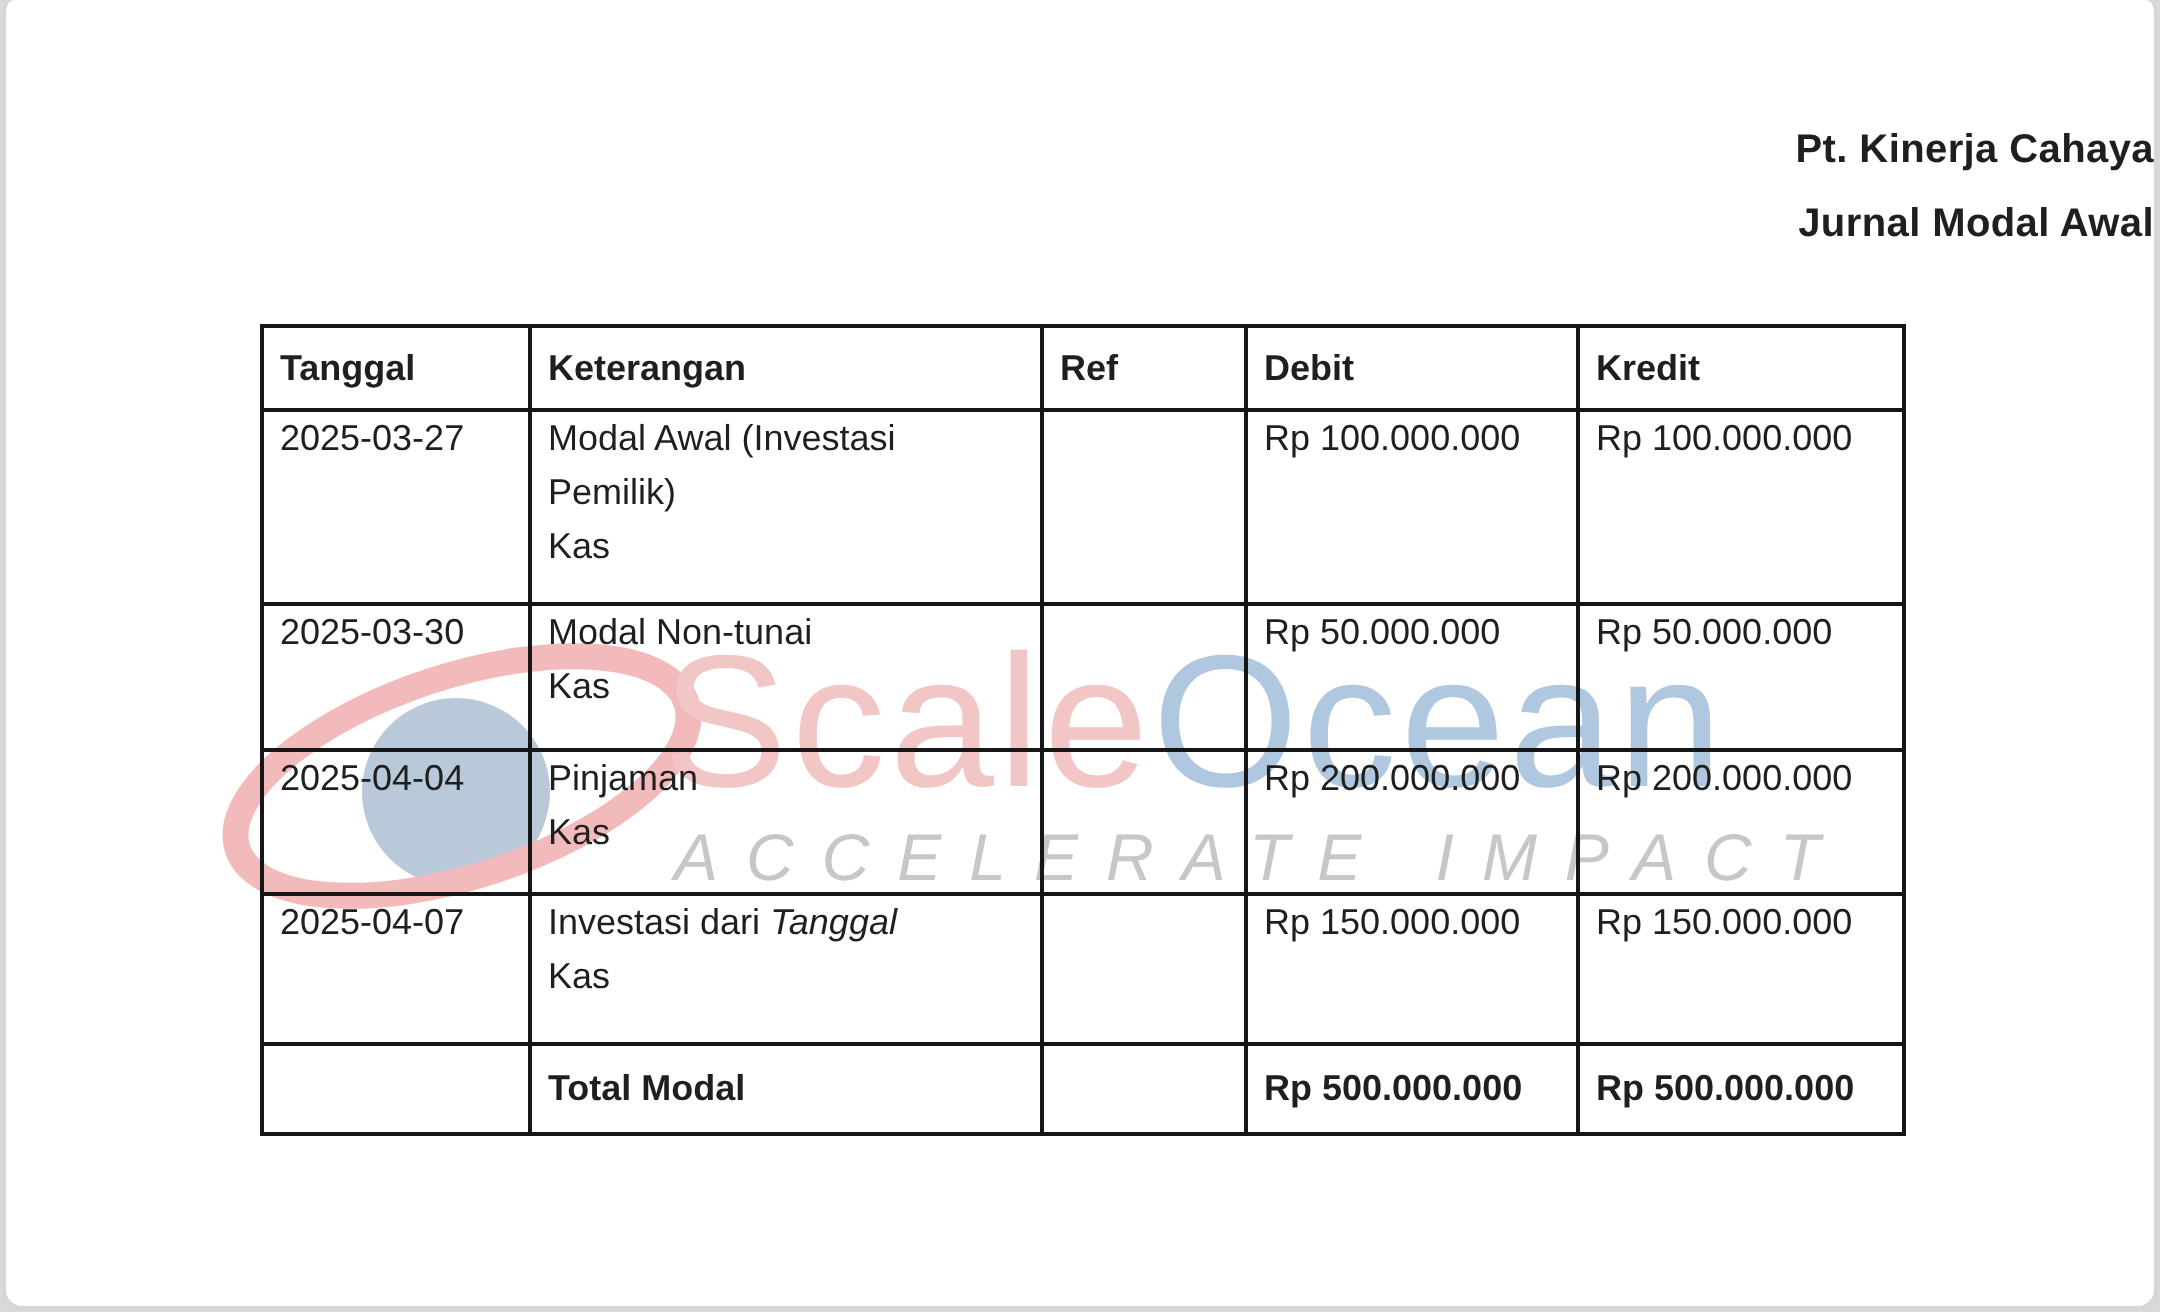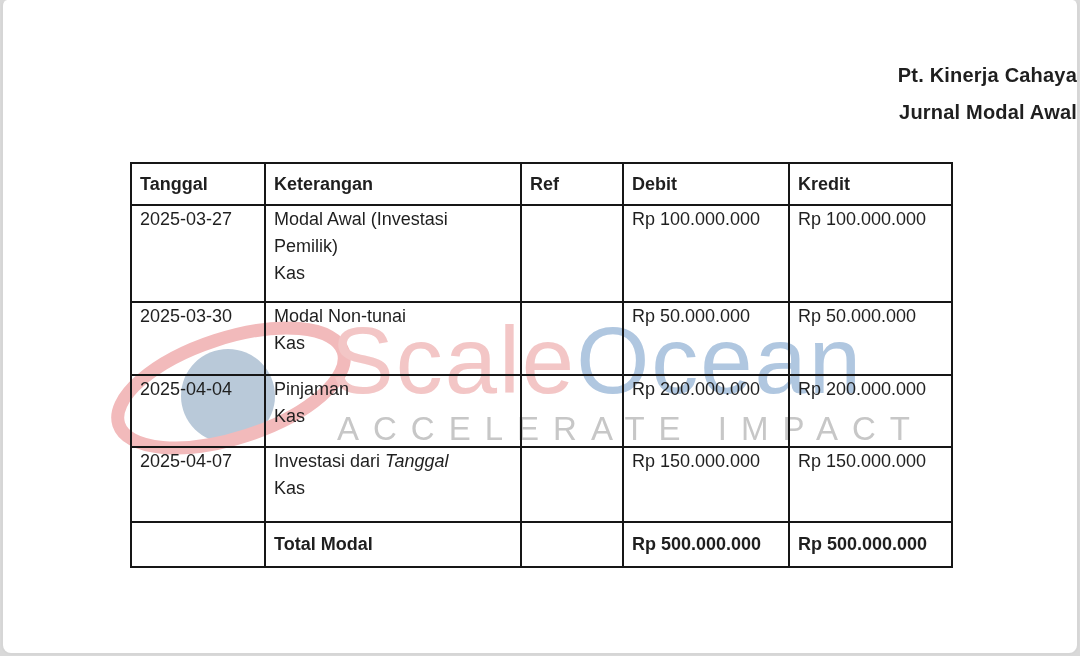--- a/index.html
+++ b/index.html
@@ -61,21 +61,21 @@
 <body>
 
 <div class="page">
 
   <div class="watermark">
     <svg class="wm-logo" width="1080" height="656" viewBox="0 0 1080 656">
       <circle cx="225" cy="396" r="47" fill="#b9c9d9"></circle>
       <ellipse cx="228" cy="388" rx="118" ry="50" fill="none" stroke-width="13" transform="rotate(-18 228 388)" stroke="#f2babb"></ellipse>
     </svg>
     <div class="wm-brand"><span style="color: rgb(243, 198, 198);">Scale</span><span id="wm2" style="color: rgb(176, 199, 224);">Ocean</span></div>
-    <div class="wm-tagline" style="color: rgb(199, 199, 199);">ACCELERATE IMPACT</div>
+    <div class="wm-tagline" style="color: rgb(199, 199, 199); font-style: italic;">ACCELERATE IMPACT</div>
   </div>
 
   <div class="titles">
     <div class="title-line">Pt. Kinerja Cahaya</div>
     <div class="title-line">Jurnal Modal Awal</div>
   </div>
 
   <table class="journal">
     <colgroup>
       <col style="width:134px">

